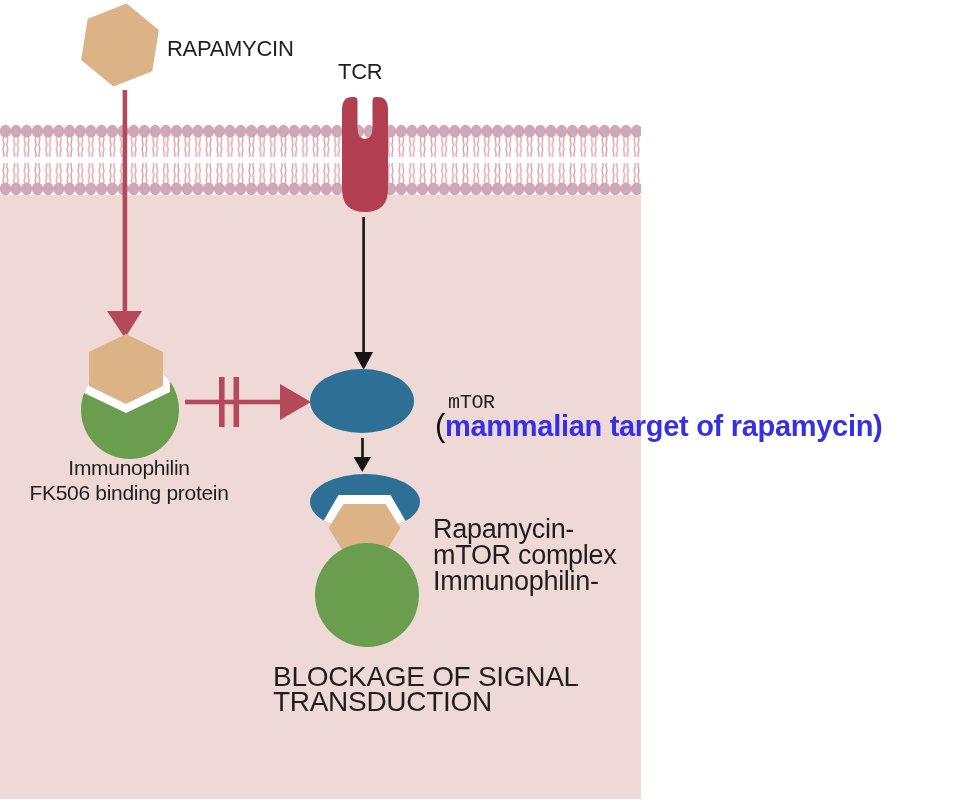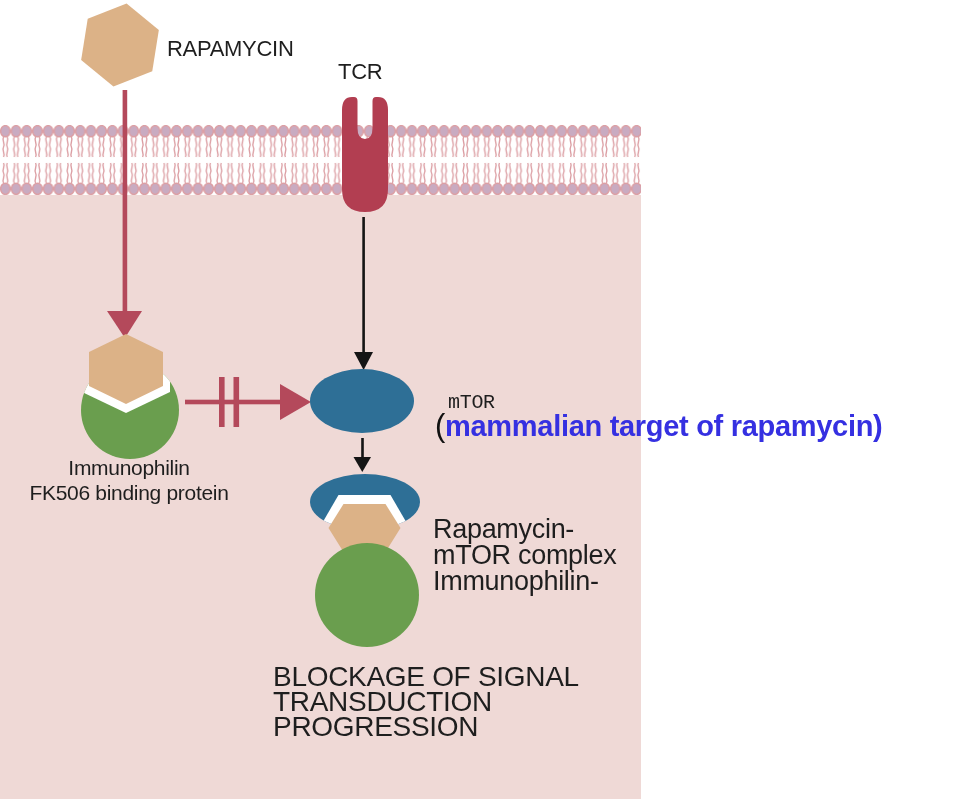--- a/index.html
+++ b/index.html
@@ -96,15 +96,15 @@
   <div class="lbl tcr-label">TCR</div>
 
   <div class="lbl immunophilin-label"><span class="ln">Immunophilin</span><span class="ln">FK506 binding protein</span></div>
 
   <div class="lbl mtor-label">mTOR</div>
 
   <div class="lbl note"><span class="paren">(</span><span class="blue-part" id="note-blue" style="color: rgb(53, 48, 225);">mammalian target of rapamycin)</span></div>
 
   <div class="lbl complex-label"><span class="ln">Rapamycin-</span><span class="ln">mTOR complex</span><span class="ln">Immunophilin-</span></div>
 
-  <div class="lbl blockage-label"><span class="ln">BLOCKAGE OF SIGNAL</span><span class="ln">TRANSDUCTION</span><span class="ln">PROGRESSION</span></div>
+  <div class="lbl blockage-label"><span class="ln">BLOCKAGE OF SIGNAL</span><span class="ln">TRANSDUCTION</span></div>
 
 </div>
 
 </body></html>

